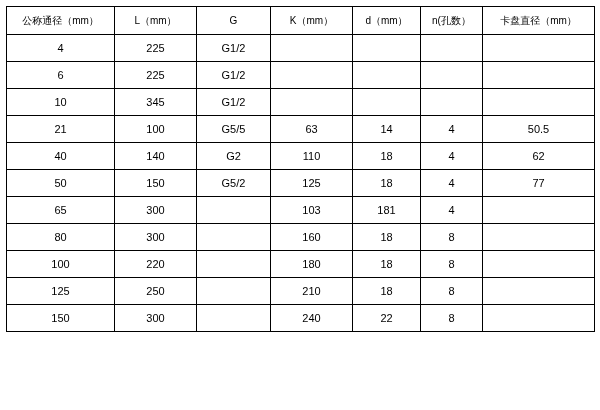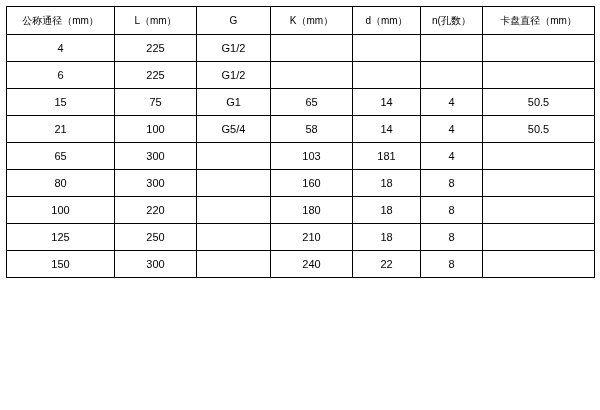--- a/index.html
+++ b/index.html
@@ -99,36 +99,54 @@
       <tr>
         <td>6</td>
         <td>225</td>
         <td>G1/2</td>
         <td class="blank"></td>
         <td class="blank"></td>
         <td class="blank"></td>
         <td class="blank"></td>
       </tr>
       <tr>
-        <td>15</td>
-        <td>75</td>
-        <td>G1</td>
-        <td>65</td>
+        <td>10</td>
+        <td>345</td>
+        <td>G1/2</td>
+        <td class="blank blank-bottom"></td>
+        <td class="blank blank-bottom"></td>
+        <td class="blank blank-bottom"></td>
+        <td class="blank blank-bottom"></td>
+      </tr>
+      <tr>
+        <td>21</td>
+        <td>100</td>
+        <td>G5/5</td>
+        <td>63</td>
         <td>14</td>
         <td>4</td>
         <td>50.5</td>
       </tr>
       <tr>
-        <td>21</td>
-        <td>100</td>
-        <td>G5/4</td>
-        <td>58</td>
-        <td>14</td>
+        <td>40</td>
+        <td>140</td>
+        <td>G2</td>
+        <td>110</td>
+        <td>18</td>
         <td>4</td>
-        <td>50.5</td>
+        <td>62</td>
+      </tr>
+      <tr>
+        <td>50</td>
+        <td>150</td>
+        <td>G5/2</td>
+        <td>125</td>
+        <td>18</td>
+        <td>4</td>
+        <td>77</td>
       </tr>
       <tr>
         <td>65</td>
         <td>300</td>
         <td class="blank blank-top"></td>
         <td>103</td>
         <td>181</td>
         <td>4</td>
         <td class="blank blank-top"></td>
       </tr>

